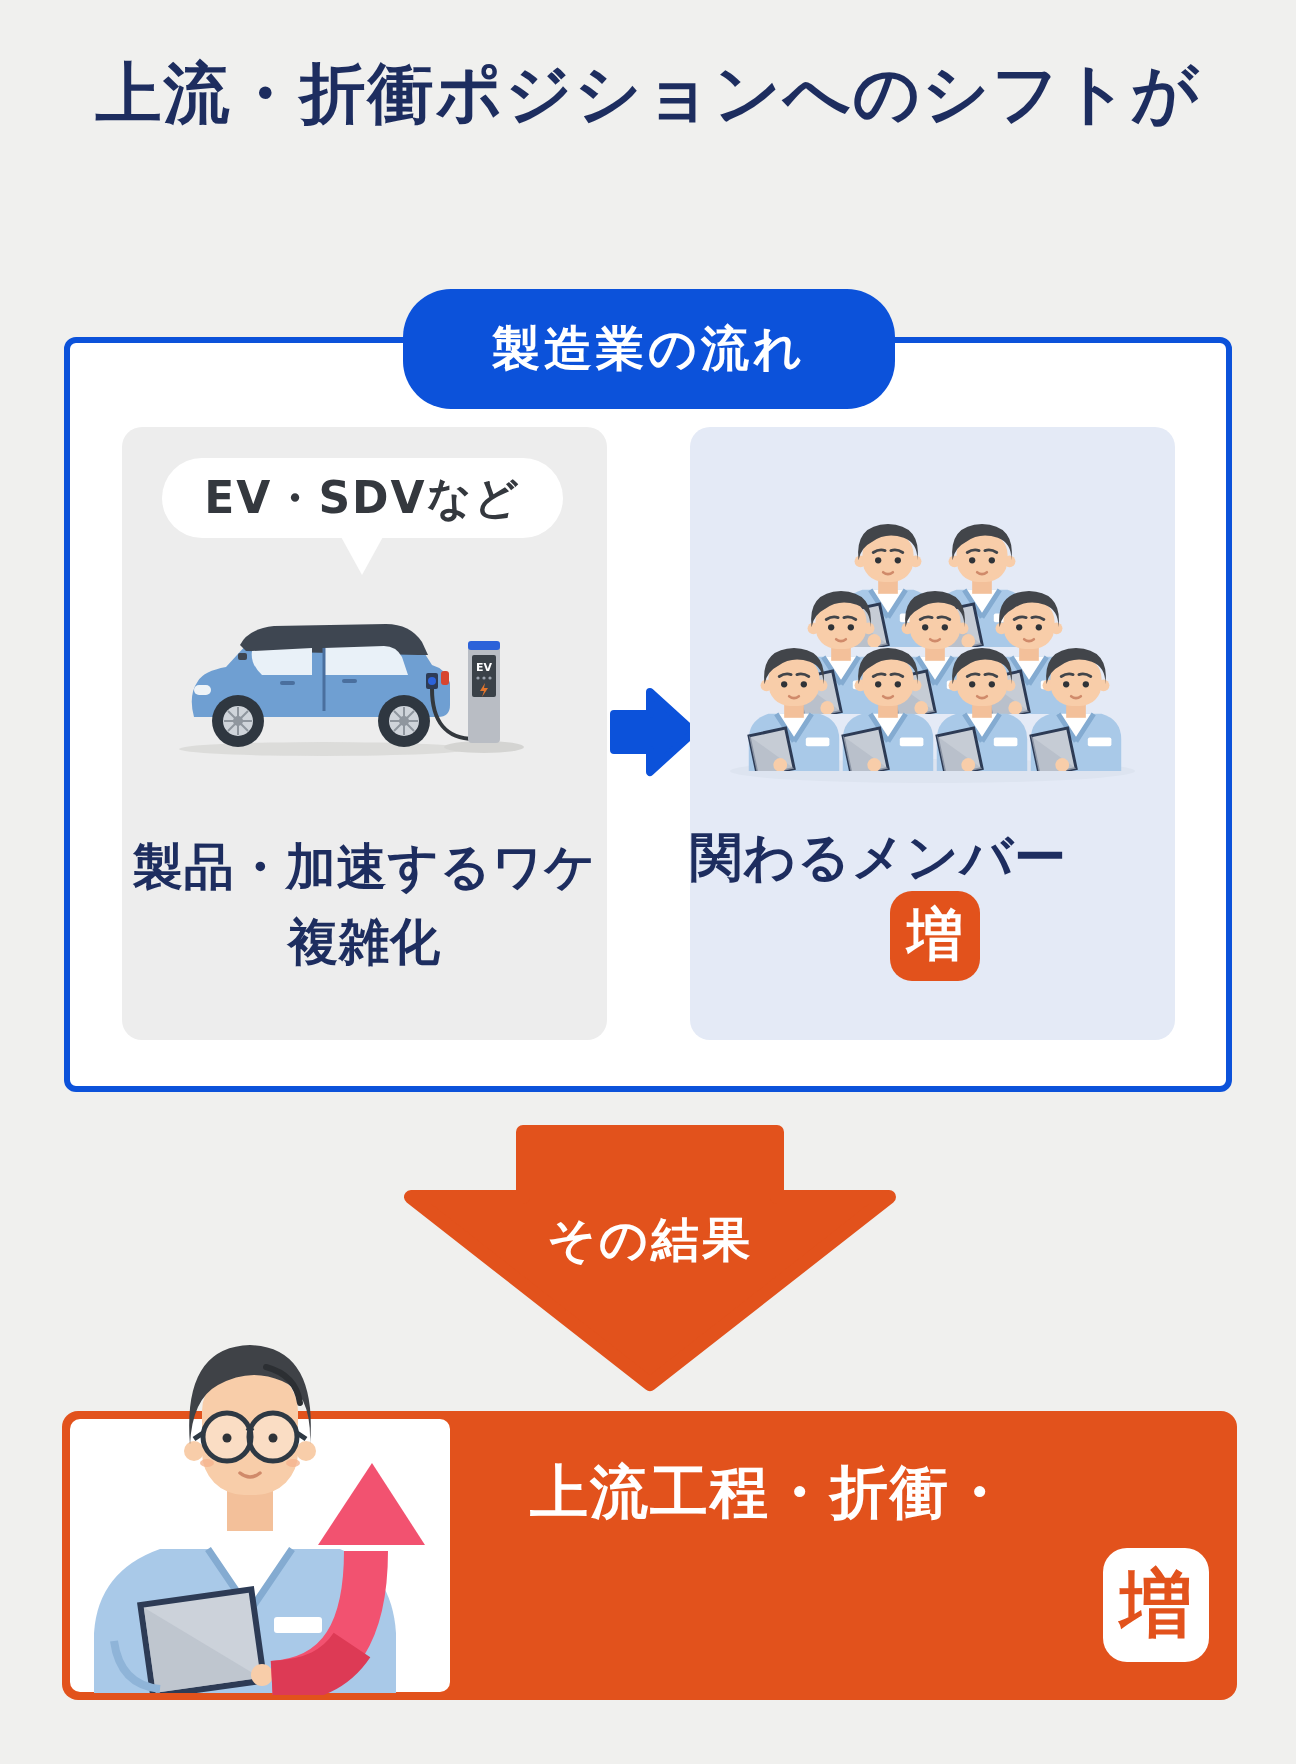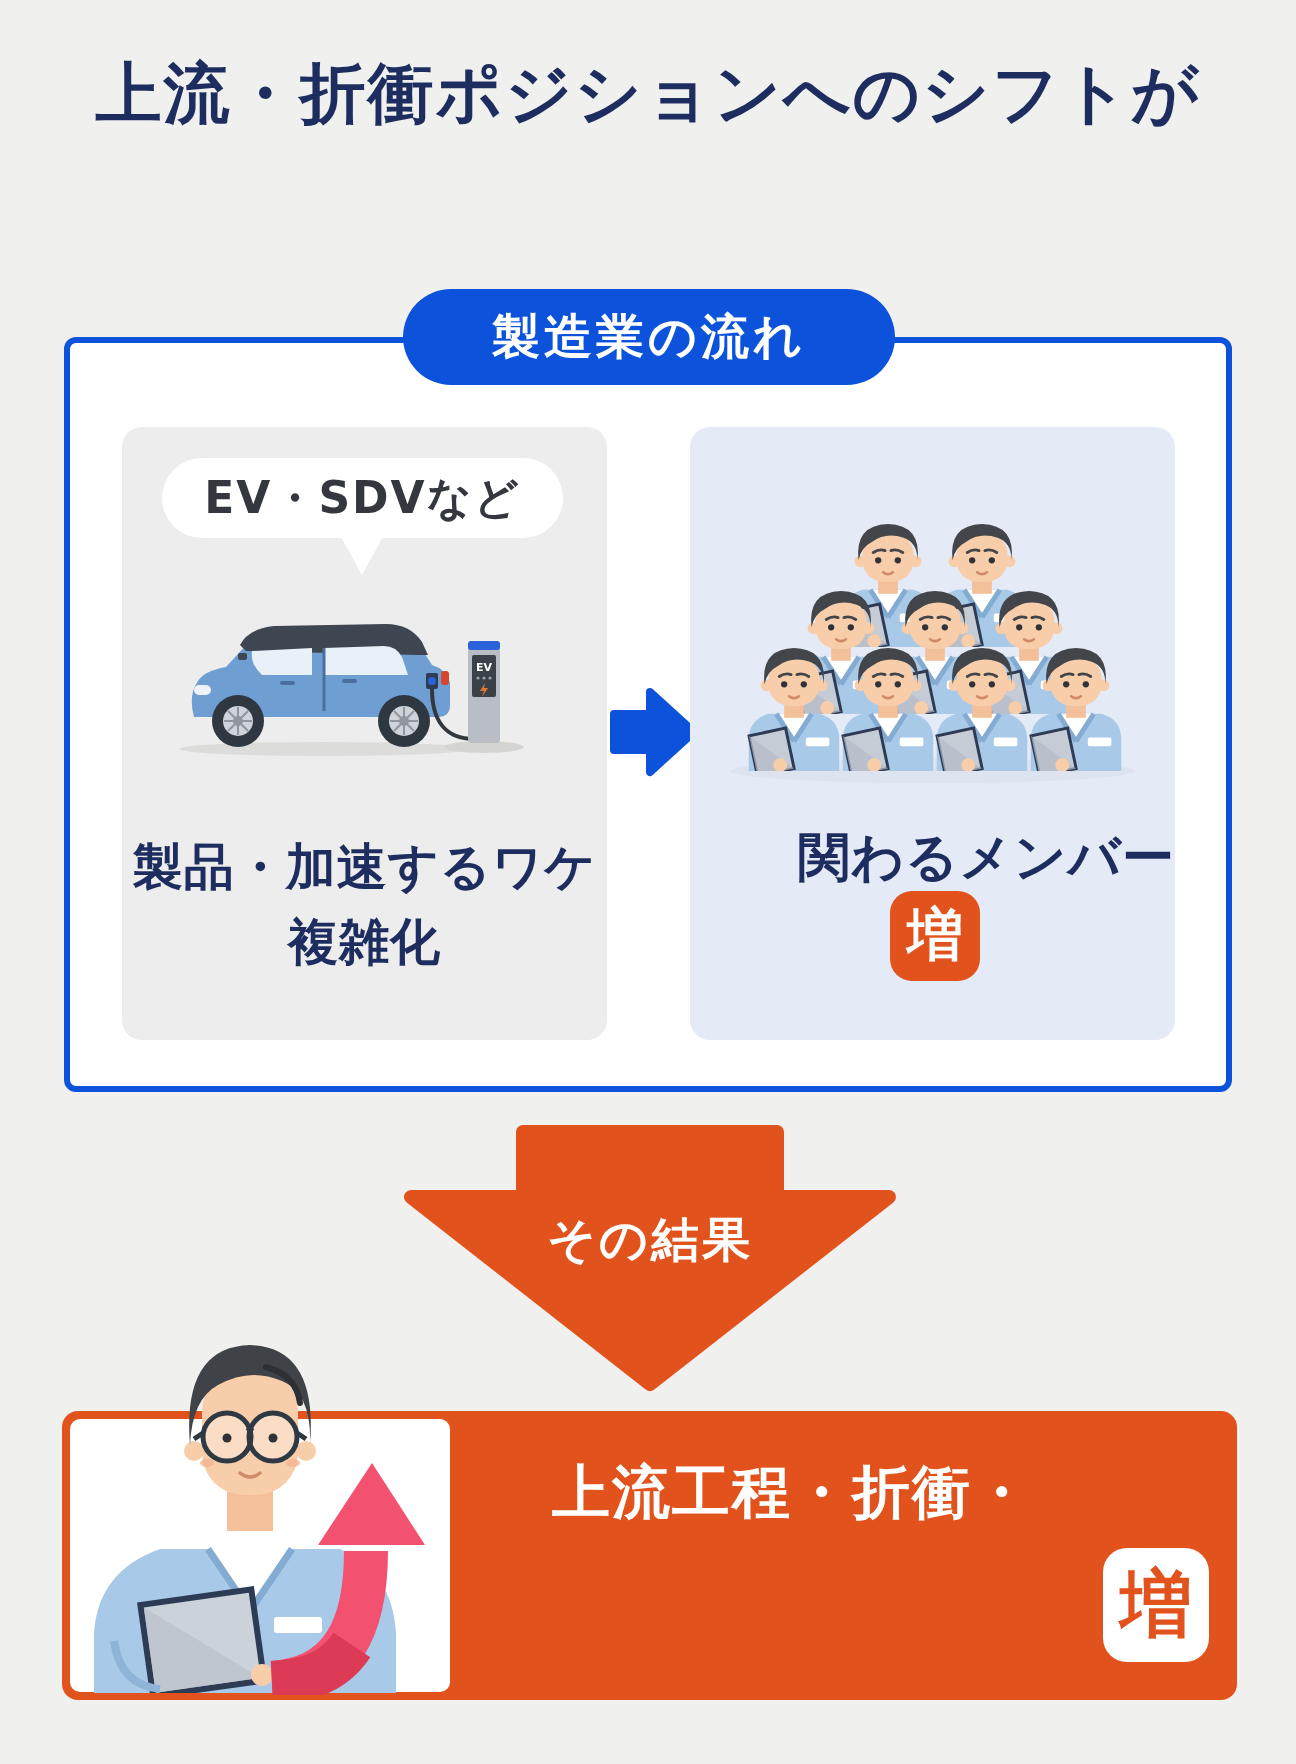--- a/index.html
+++ b/index.html
@@ -7,54 +7,54 @@
   .canvas{position:relative;width:1296px;height:1764px;background:#f0f0ee;overflow:hidden;}
   .abs{position:absolute;}
 
   
   .title{left:0;top:52px;width:1296px;text-align:center;color:#1d2d5f;
          font-weight:bold;font-size:66px;line-height:94px;letter-spacing:2px;font-family:Liberation Mono, monospace;}
 
   
   .flow-box{left:64px;top:337px;width:1156px;height:743px;background:#ffffff;
             border:6px solid #0c52da;border-radius:12px;}
-  .flow-pill{left:403px;top:289px;width:492px;height:96px;background:#0c52da;border-radius:48px;
+  .flow-pill{left:403px;top:289px;width:492px;height:120px;background:#0c52da;border-radius:48px;
              display:flex;align-items:center;justify-content:center;color:#ffffff;
              font-size:48px;font-weight:bold;letter-spacing:4px;z-index:5;}
 
   
   .panel-left{left:122px;top:427px;width:485px;height:613px;background:#ededed;border-radius:20px;}
   .bubble{left:40px;top:31px;width:401px;height:80px;background:#ffffff;border-radius:40px;
           display:flex;align-items:center;justify-content:center;color:#34383e;
           font-size:44px;font-weight:600;letter-spacing:2px;}
   .bubble-tail{left:218px;top:108px;width:0;height:0;border-left:22px solid transparent;
                border-right:22px solid transparent;border-top:40px solid #ffffff;}
   .caption-left{left:0;top:403px;width:485px;text-align:center;color:#1d2d5f;
                 font-size:50px;font-weight:bold;line-height:75px;letter-spacing:1px;}
 
   
   .panel-right{left:690px;top:427px;width:485px;height:613px;background:#e4eaf6;border-radius:20px;}
   .floor-shadow{left:40px;top:332px;width:405px;height:24px;background:#dde4f0;border-radius:50%;}
-  .caption-right{left:0;top:396px;width:485px;text-align:right;color:#1d2d5f;
+  .caption-right{left:0;top:396px;width:485px;text-align:left;color:#1d2d5f;
                  font-size:52px;font-weight:bold;letter-spacing:1px;}
   .badge-orange{left:200px;top:464px;width:90px;height:90px;background:#e2521c;border-radius:22px;
                 display:flex;align-items:center;justify-content:center;color:#ffffff;
                 font-size:56px;font-weight:bold;}
 
   .worker{width:118px;height:130px;}
 
   
   .result-label{left:400px;top:1208px;width:500px;text-align:center;color:#ffffff;
                 font-size:48px;font-weight:bold;letter-spacing:3px;z-index:6;}
 
   
   .banner{left:62px;top:1411px;width:1175px;height:289px;background:#e2521c;border-radius:16px;}
   .photo-box{left:70px;top:1419px;width:380px;height:273px;background:#ffffff;border-radius:10px;}
   .banner-text{left:450px;top:1440px;width:640px;text-align:center;color:#ffffff;
-               font-size:58px;font-weight:bold;line-height:104px;letter-spacing:2px;margin-left:22px;}
+               font-size:58px;font-weight:bold;line-height:104px;letter-spacing:2px;}
   .badge-white{left:1103px;top:1548px;width:106px;height:114px;background:#ffffff;border-radius:24px;
                display:flex;align-items:center;justify-content:center;color:#e2521c;
                font-size:72px;font-weight:bold;}
 </style>
 </head>
 <body>
 
 <div class="canvas">
 
   <svg width="0" height="0" style="position:absolute" aria-hidden="true">

